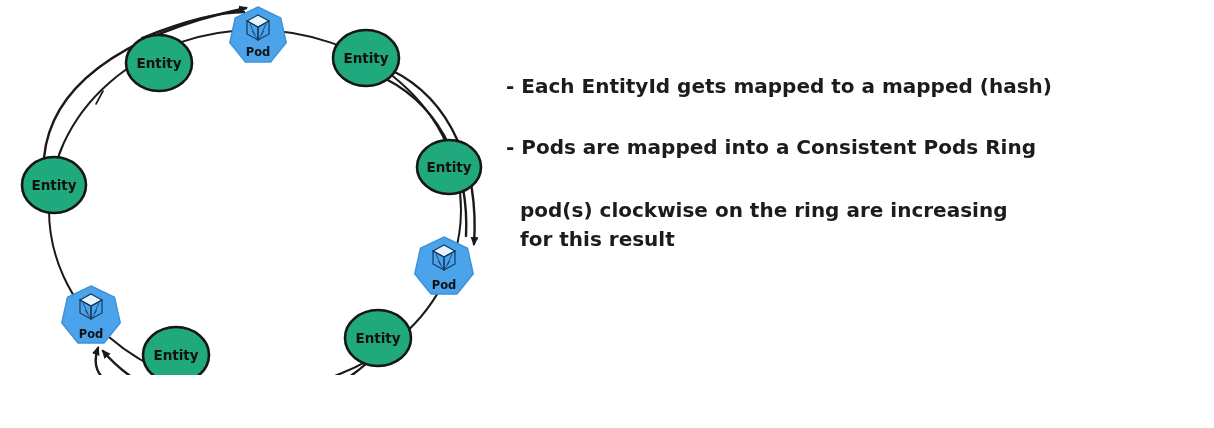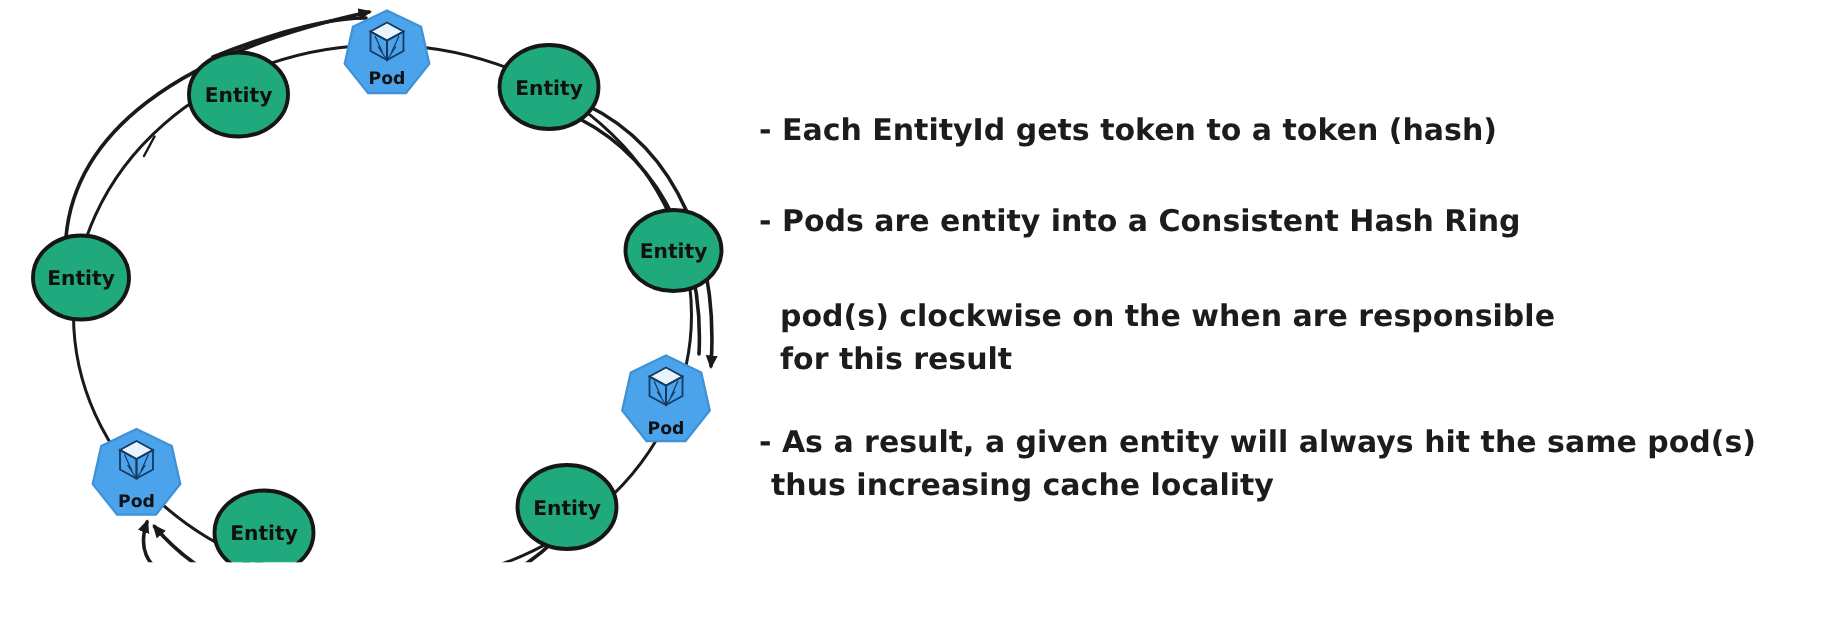--- a/index.html
+++ b/index.html
@@ -120,28 +120,24 @@
     </g>
 
     <g transform="translate(159,63)">
       <ellipse rx="33" ry="28" stroke="#161616" stroke-width="2.6" fill="#1FA97C"></ellipse>
       <text class="node-label entity-label" text-anchor="middle" y="5">Entity</text>
     </g>
   </svg>
 
   <div class="notes">
     <div class="bullet b1">
-      <div class="line">- Each EntityId gets token to a token (hash)</div>
+      <div class="line">- Each EntityId gets mapped to a mapped (hash)</div>
     </div>
     <div class="bullet b2">
-      <div class="line">- Pods are entity into a Consistent Hash Ring</div>
+      <div class="line">- Pods are mapped into a Consistent Pods Ring</div>
     </div>
     <div class="bullet b3">
-      <div class="line cont">pod(s) clockwise on the when are responsible</div>
+      <div class="line cont">pod(s) clockwise on the ring are increasing</div>
       <div class="line cont">for this result</div>
-    </div>
-    <div class="bullet b4">
-      <div class="line">- As a result, a given entity will always hit the same pod(s)</div>
-      <div class="line cont" style="padding-left:8px">thus increasing cache locality</div>
     </div>
   </div>
 
 </div>
 
 </body></html>

